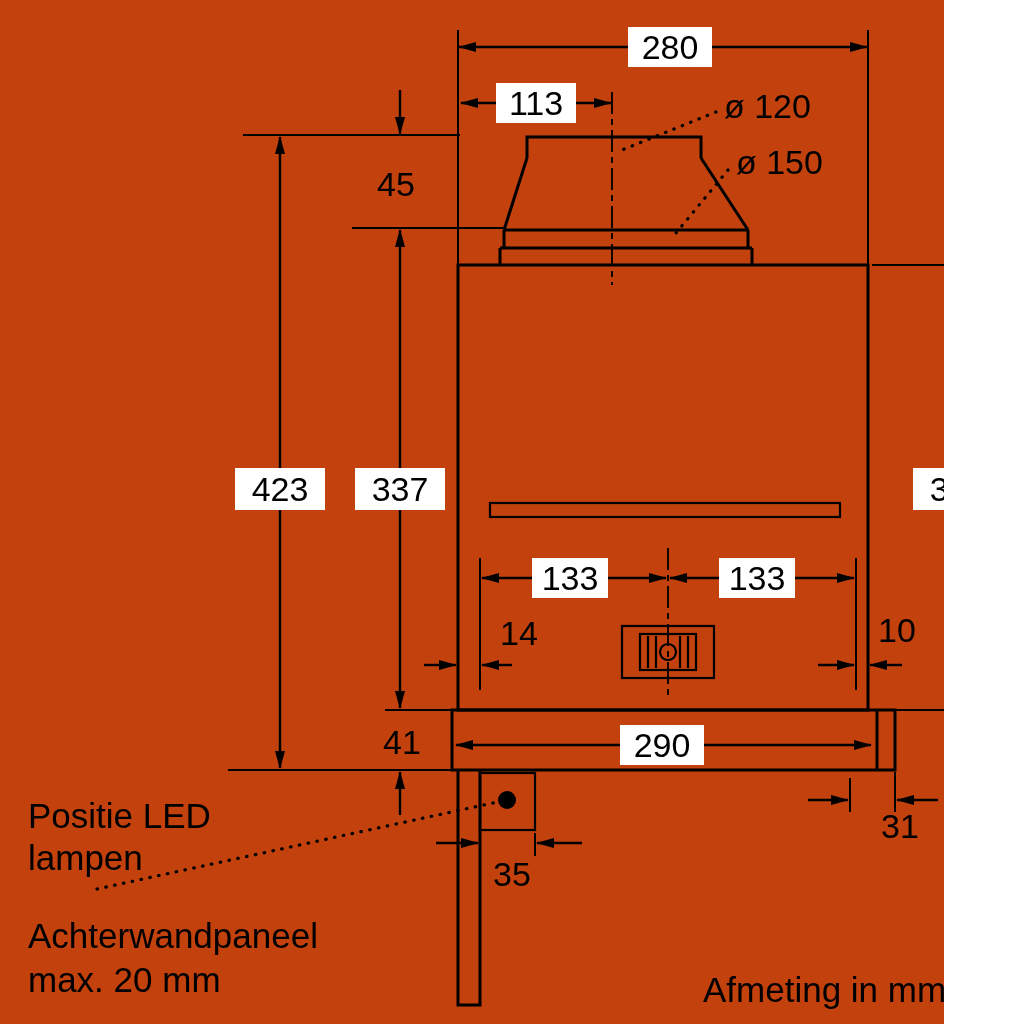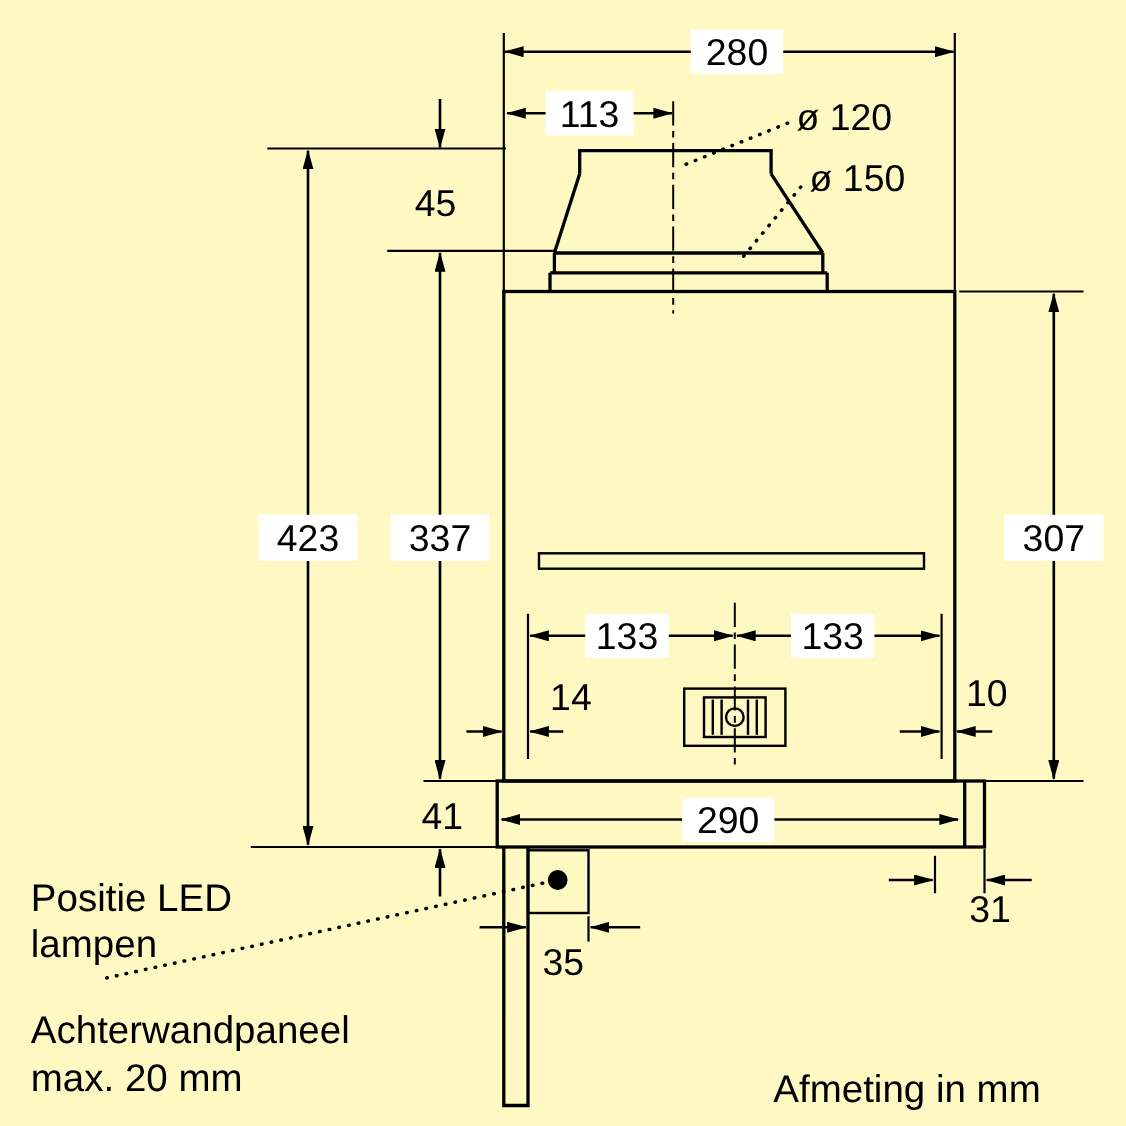--- a/index.html
+++ b/index.html
@@ -1,16 +1,16 @@
 <!DOCTYPE html>
 <html><head>
 <meta charset="utf-8">
 <style>
   html,body{margin:0;padding:0;background:#fff}
-  .stage{position:relative;width:1024px;height:1024px;background:#fef9c3;overflow:hidden}
+  .stage{position:relative;width:944px;height:1024px;background:#c2410c;overflow:hidden}
   svg{display:block}
   .outline{stroke:#000;stroke-width:3;fill:none;stroke-linejoin:miter}
   .thin{stroke:#000;stroke-width:2.2;fill:none}
   .dim{stroke:#000;stroke-width:2.4;fill:none}
   .ext{stroke:#000;stroke-width:2;fill:none}
   .cl{stroke:#000;stroke-width:1.8;fill:none;stroke-dasharray:22 5 6 5}
   .dotted{stroke:#000;stroke-width:3.2;fill:none;stroke-dasharray:0.5 8.5;stroke-linecap:round}
   .lbl{font-family:"Liberation Sans",sans-serif;font-size:34px;fill:#000}
   .note{font-family:"Liberation Sans",sans-serif;font-size:35px;fill:#000}
   .lbl-bg{fill:#fff}

